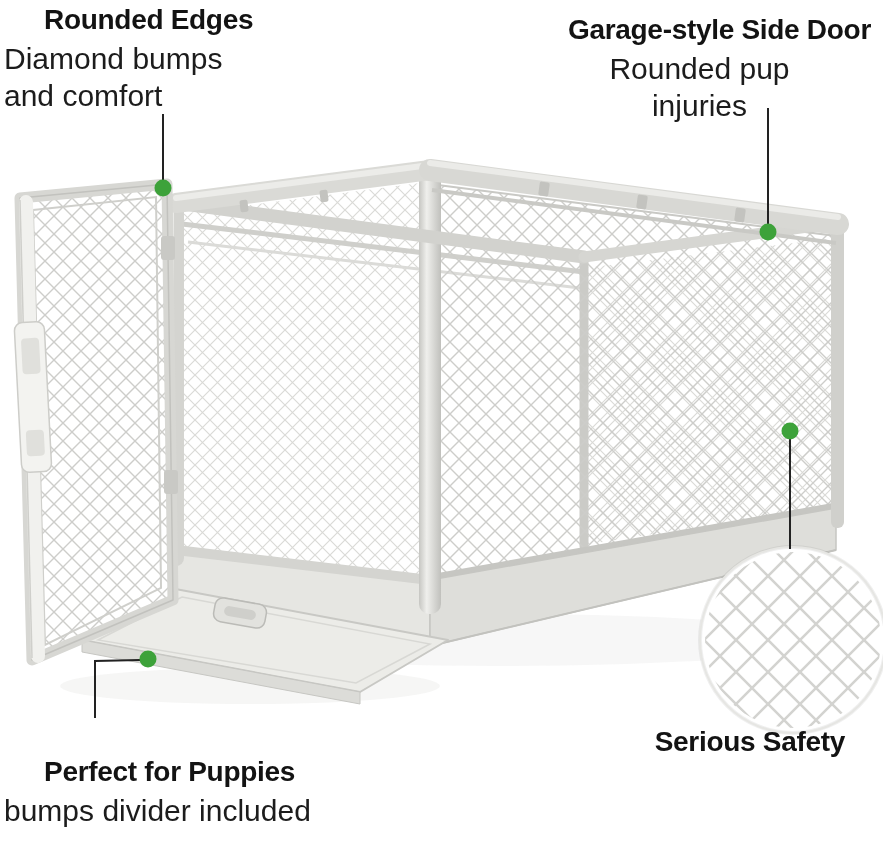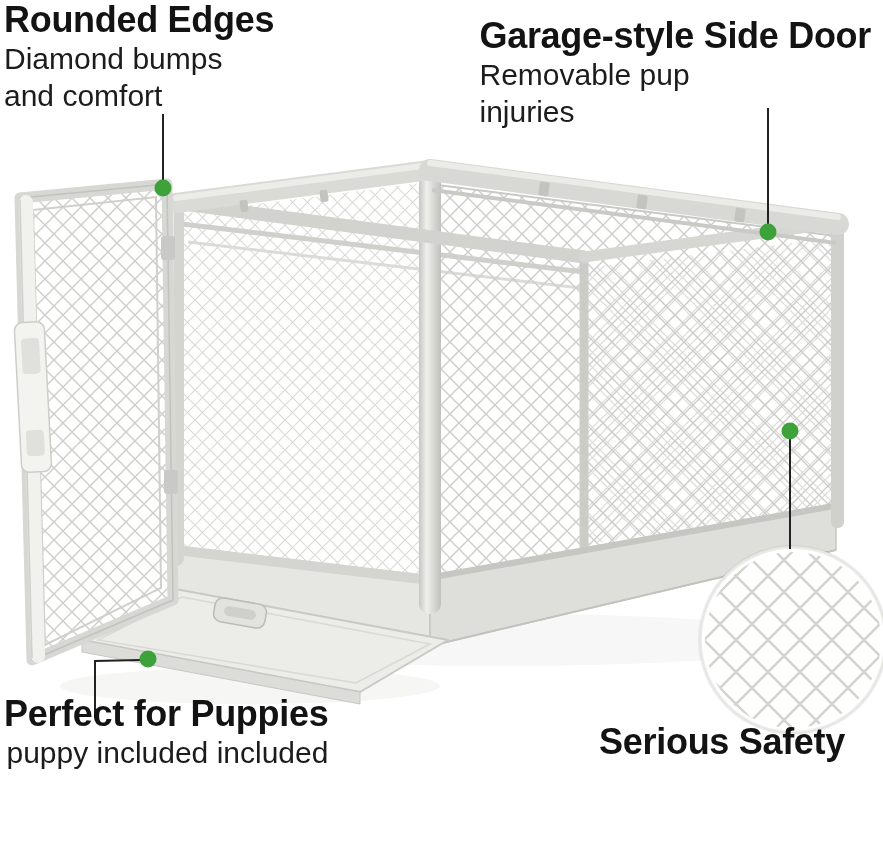--- a/index.html
+++ b/index.html
@@ -5,25 +5,25 @@
   html,body{margin:0;padding:0;background:#ffffff;}
   .stage{
     position:relative;
     width:883px;height:848px;
     background:#ffffff;
     overflow:hidden;
     font-family:"Liberation Sans", sans-serif;
   }
   .scene{position:absolute;left:0;top:0;}
   .callout{position:absolute;color:#131313;}
-  .c-title{font-size:36px;font-weight:700;line-height:40px;letter-spacing:-0.3px;white-space:nowrap;}
+  .c-title{font-size:28px;font-weight:700;line-height:40px;letter-spacing:-0.3px;white-space:nowrap;margin-left:40px;}
   .c-sub{font-size:30px;font-weight:400;line-height:37px;white-space:nowrap;color:#1c1c1c;}
   .tl{left:4px;top:0;text-align:left;}
-  .tr{right:12px;top:16px;text-align:left;}
-  .bl{left:4px;top:694px;text-align:right;}
+  .tr{right:12px;top:10px;text-align:center;}
+  .bl{left:4px;top:752px;text-align:left;}
   .br{right:38px;top:722px;text-align:right;}
 </style>
 </head>
 <body>
 
 <div class="stage">
 
   <svg class="scene" width="883" height="848" viewBox="0 0 883 848">
     <defs>
       <pattern id="mesh" width="18" height="18" patternUnits="userSpaceOnUse">
@@ -139,26 +139,26 @@
   </svg>
 
   <div class="callout tl">
     <div class="c-title">Rounded Edges</div>
     <div class="c-sub">Diamond bumps</div>
     <div class="c-sub">and comfort</div>
   </div>
 
   <div class="callout tr">
     <div class="c-title">Garage-style Side Door</div>
-    <div class="c-sub">Removable pup</div>
+    <div class="c-sub">Rounded pup</div>
     <div class="c-sub">injuries</div>
   </div>
 
   <div class="callout bl">
     <div class="c-title">Perfect for Puppies</div>
-    <div class="c-sub">puppy included included</div>
+    <div class="c-sub">bumps divider included</div>
   </div>
 
   <div class="callout br">
     <div class="c-title">Serious Safety</div>
   </div>
 
 </div>
 
 </body></html>

